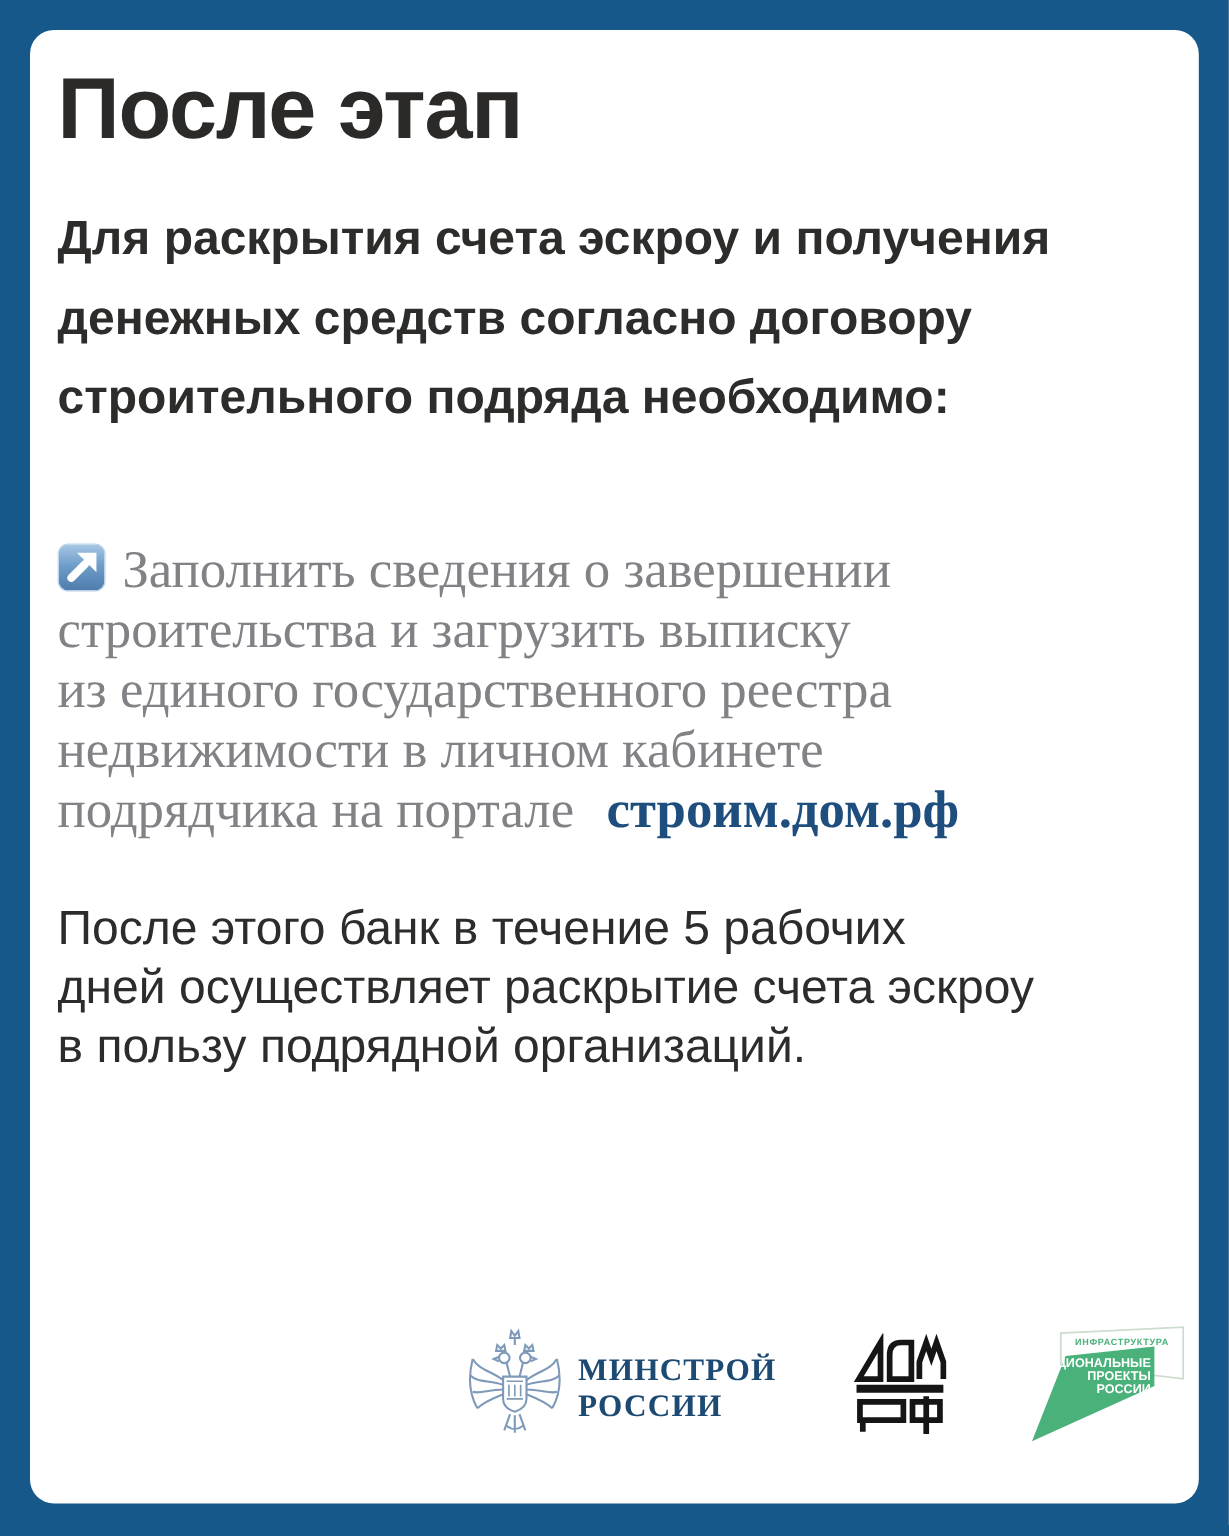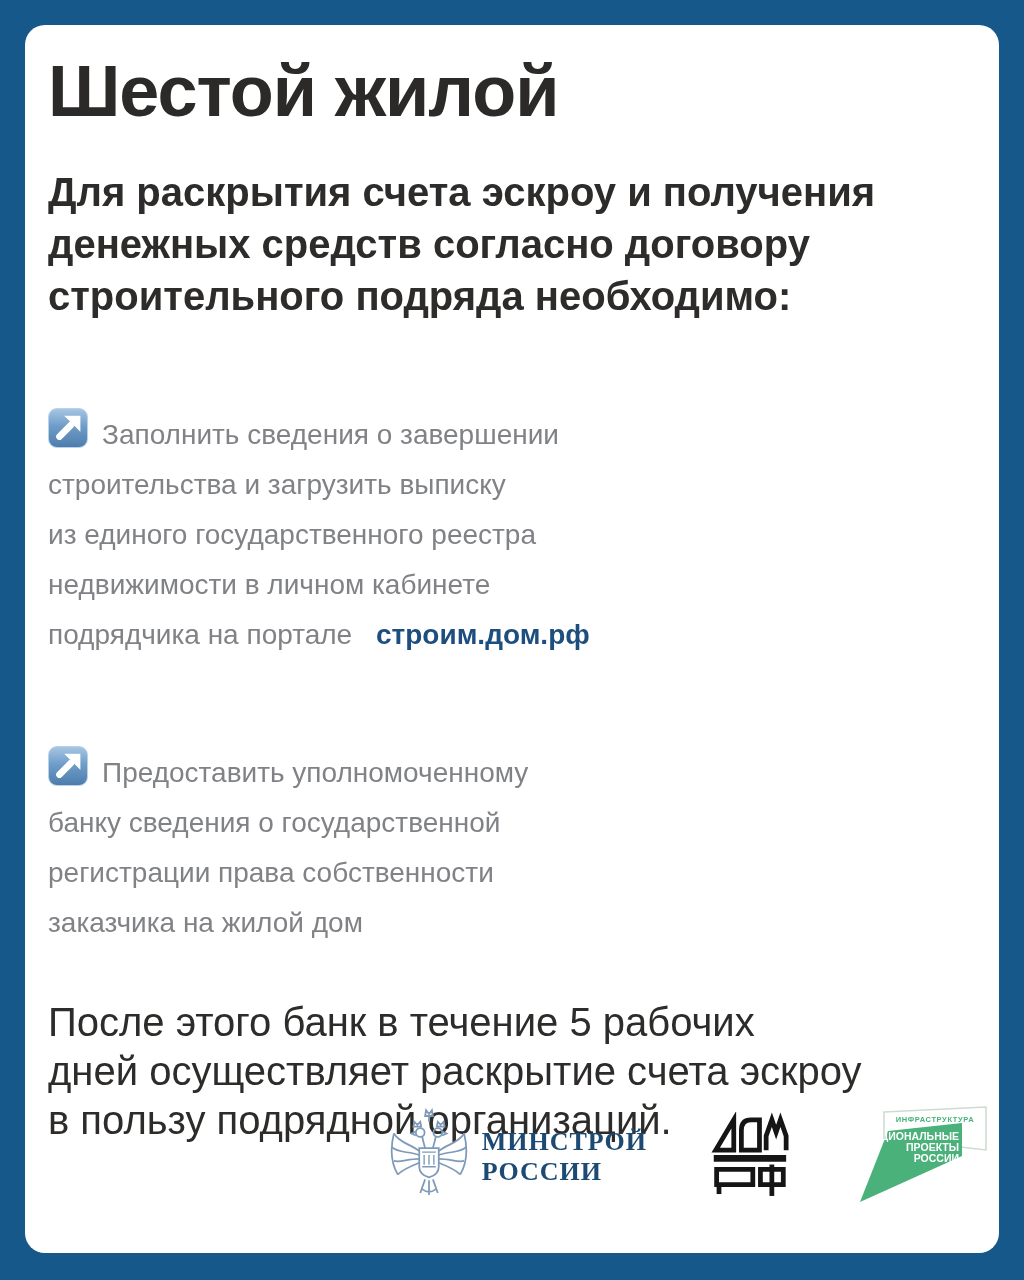--- a/index.html
+++ b/index.html
@@ -22,31 +22,32 @@
     margin:0;
     font-size:72px;
     line-height:1.12;
     font-weight:bold;
     letter-spacing:-1px;
     color:#2b2a28;
   }
   .intro {
     margin:34px 0 0 0;
     font-size:40px;
-    line-height:52px;
+    line-height:66px;
     font-weight:bold;
     color:#2d2c2a;
     white-space:pre-line;
   }
   .bullet {
     margin-top:36px;
-    font-size:28px;
+    font-size:44px;
     line-height:50px;
     color:#818286;
     white-space:pre-line;
+    font-family:Liberation Serif, serif;
   }
   .bullet .b-icon {
     display:inline-flex;
     width:40px; height:40px;
     border-radius:9px;
     background:linear-gradient(180deg,#a6c6e4 0%,#6f9dc9 45%,#4e7dad 100%);
     border:1px solid #b9d2e9;
     box-sizing:border-box;
     align-items:center; justify-content:center;
     vertical-align:-4px;
@@ -89,46 +90,37 @@
   .visually-hidden {
     position:absolute; width:1px; height:1px;
     overflow:hidden; clip:rect(0 0 0 0); white-space:nowrap;
   }
 </style>
 </head>
 <body>
 
 <div class="card">
 
-  <h1 class="title">Шестой жилой</h1>
+  <h1 class="title">После этап</h1>
 
   <p class="intro">Для раскрытия счета эскроу и получения
 денежных средств согласно договору
 строительного подряда необходимо:</p>
 
   <div class="bullet">
     <span class="b-icon"><svg width="40" height="40" viewBox="0 0 40 40">
       <path d="M11 29 L23 17" stroke="#ffffff" stroke-width="7" stroke-linecap="round" fill="none"></path>
       <polygon points="16,7 33,7 33,24" fill="#ffffff"></polygon>
     </svg></span><span>Заполнить сведения о завершении
 строительства и загрузить выписку
 из единого государственного реестра
 недвижимости в личном кабинете
 подрядчика на портале </span><a class="portal-link" href="#">строим.дом.рф</a>
   </div>
 
-  <div class="bullet">
-    <span class="b-icon"><svg width="40" height="40" viewBox="0 0 40 40">
-      <path d="M11 29 L23 17" stroke="#ffffff" stroke-width="7" stroke-linecap="round" fill="none"></path>
-      <polygon points="16,7 33,7 33,24" fill="#ffffff"></polygon>
-    </svg></span><span>Предоставить уполномоченному
-банку сведения о государственной
-регистрации права собственности
-заказчика на жилой дом</span>
-  </div>
 
   <p class="outro">После этого банк в течение 5 рабочих
 дней осуществляет раскрытие счета эскроу
 в пользу подрядной организаций.</p>
 
   <div class="footer-logos">
 
     <div class="minstroy">
       <span><svg width="78" height="98" viewBox="0 0 80 100" fill="none" stroke="#7e9ab8" stroke-width="1.8">
 

